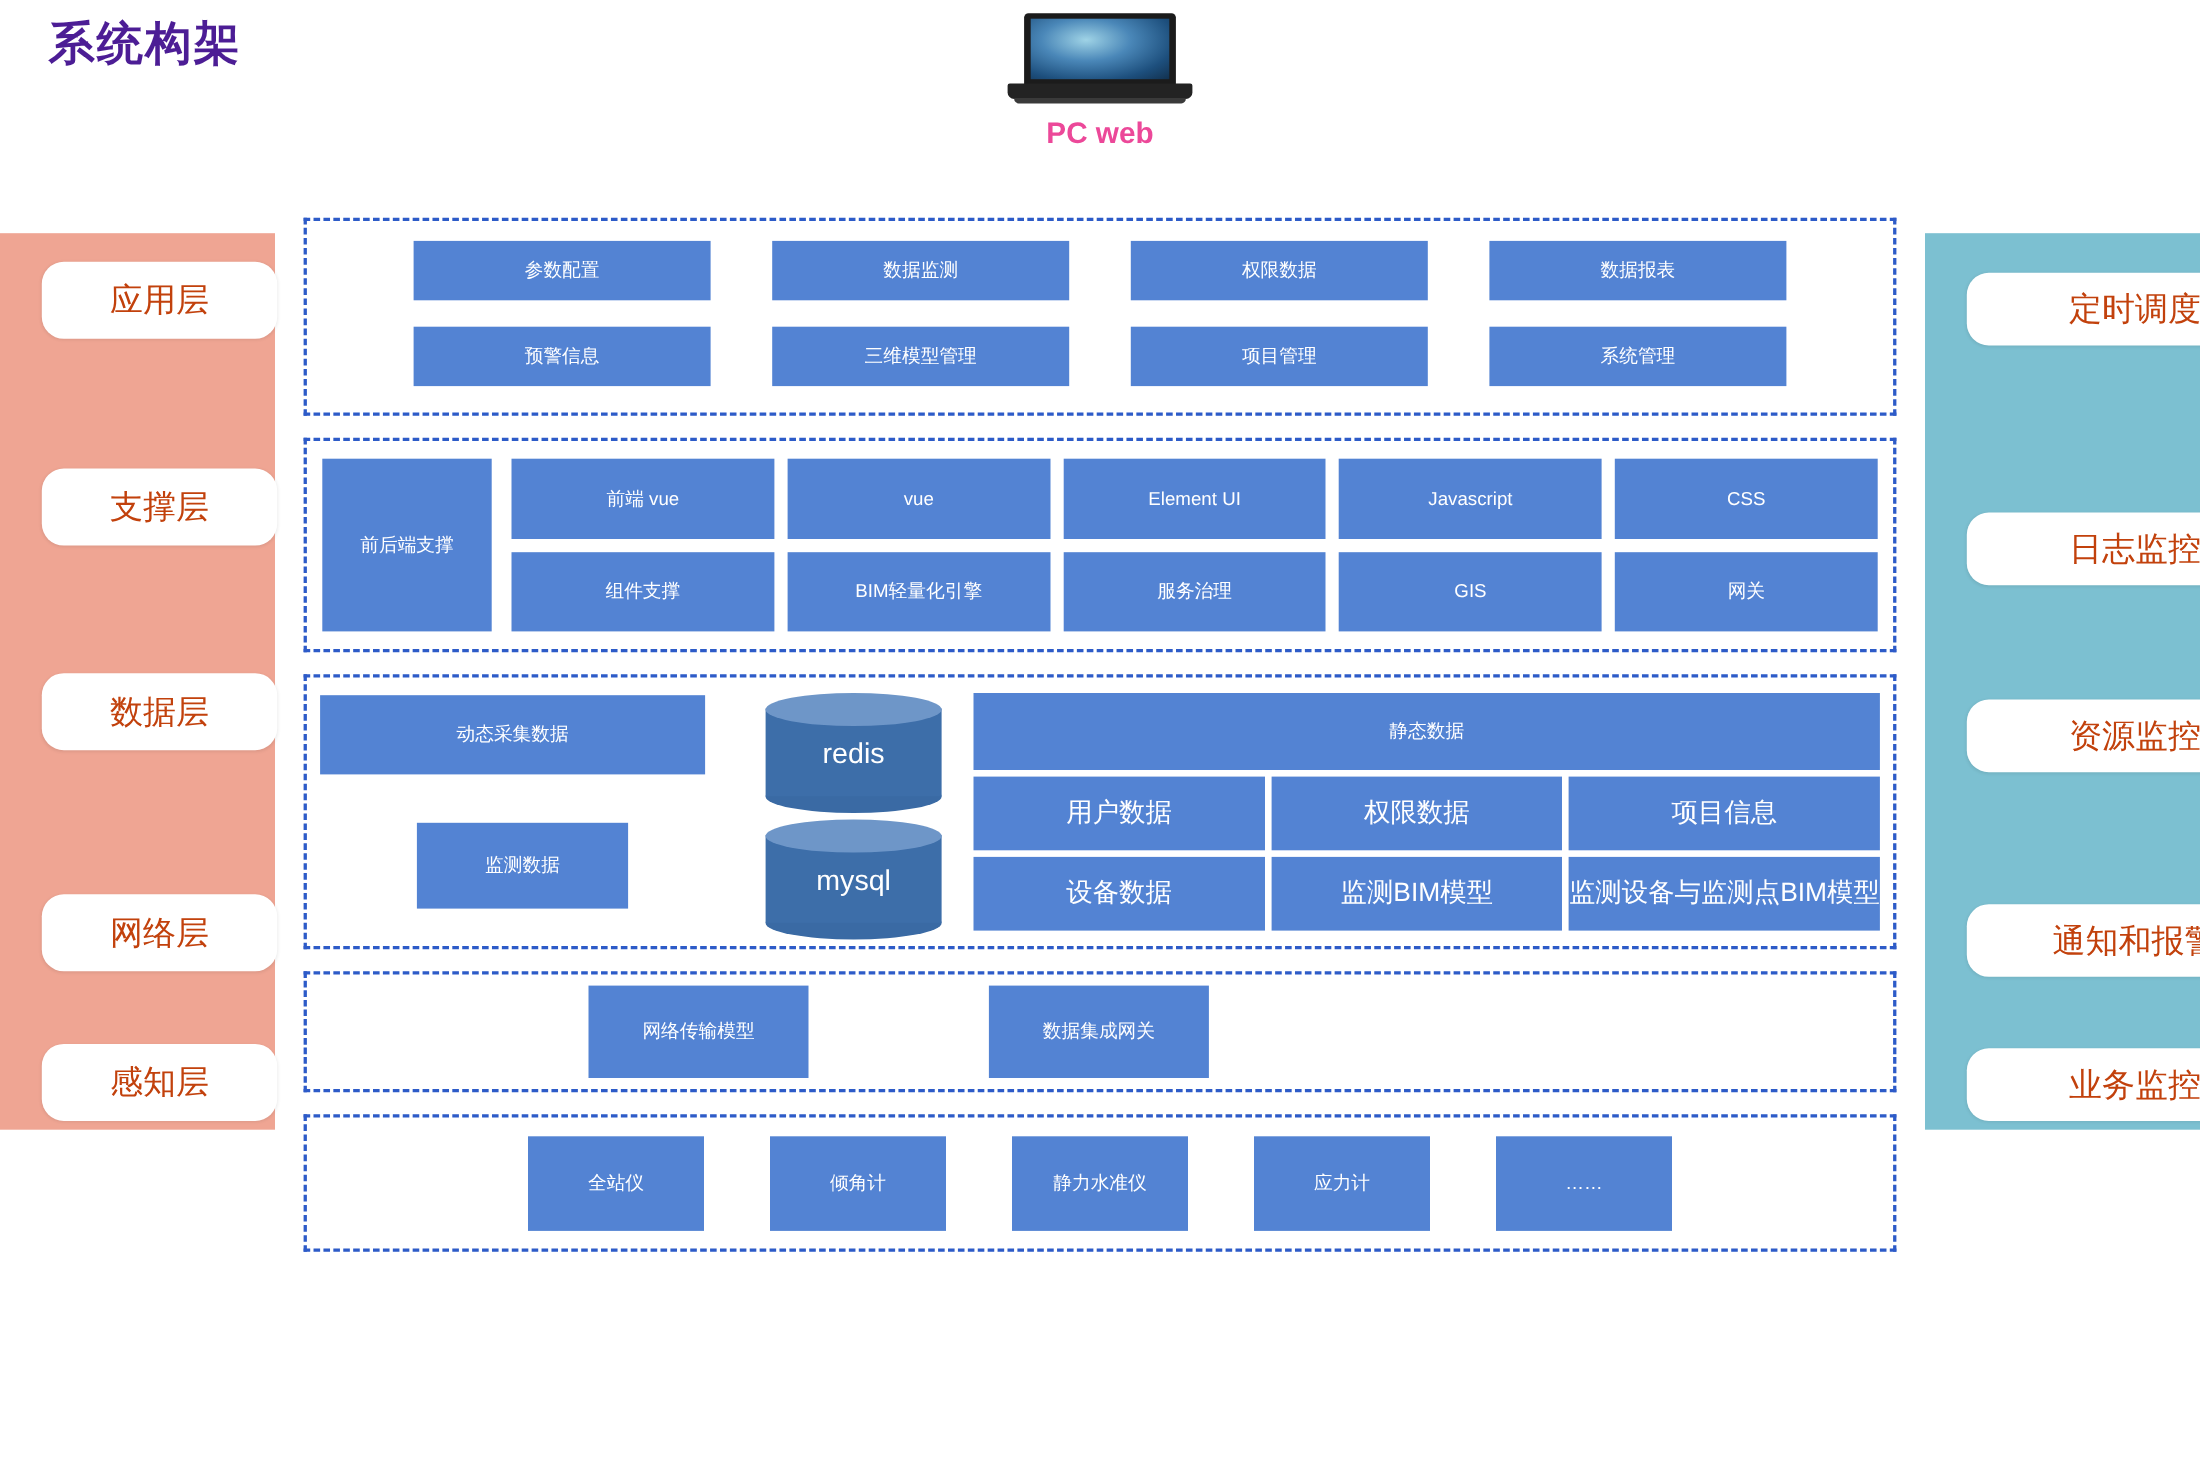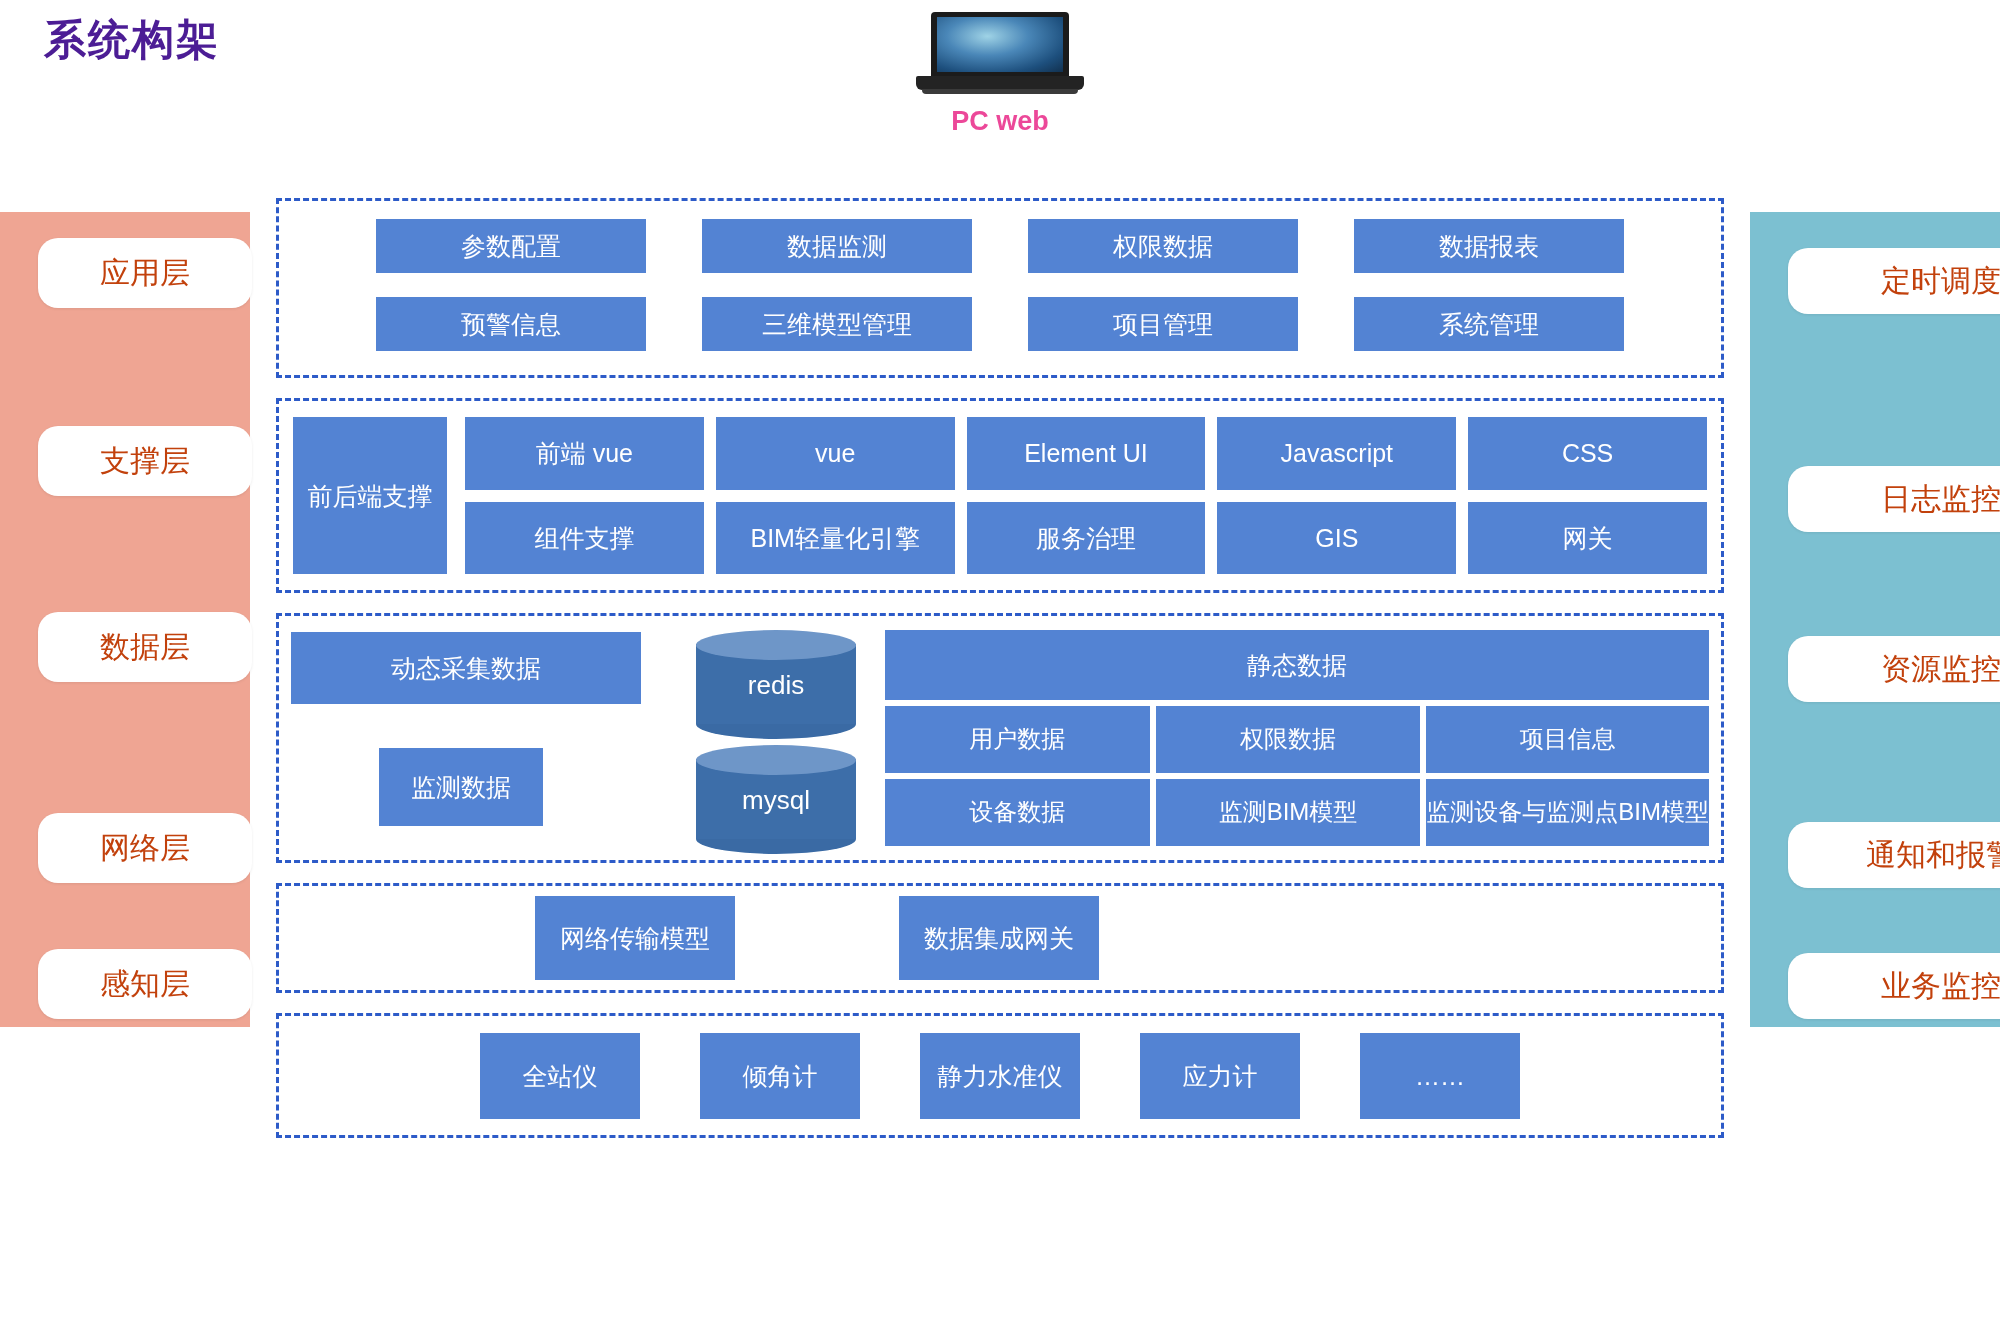--- a/index.html
+++ b/index.html
@@ -67,21 +67,21 @@
     background:#ffffff;
     box-sizing:border-box;
     margin-bottom:20px;
     position:relative;
   }
   .bbox{
     background:#5383d3;
     color:#ffffff;
     display:flex;align-items:center;justify-content:center;
     text-align:center;
-    font-size:25px;
+    font-size:17px;
     line-height:1.12;
     box-sizing:border-box;
   }
   
   #layer-app{height:180px;padding:18px 0 0 0;}
   #layer-app .grid{
     display:grid;
     grid-template-columns:repeat(4,270px);
     grid-template-rows:54px 54px;
     column-gap:56px;row-gap:24px;
@@ -95,21 +95,21 @@
     flex:1;display:grid;
     grid-template-columns:repeat(5,1fr);
     grid-template-rows:1fr 1fr;
     gap:12px;
   }
   
   #layer-data{height:250px;padding:14px 12px;}
   #data-inner{display:flex;height:100%;position:relative;}
   #data-left{width:390px;position:relative;}
   #data-dyn{position:absolute;left:0;top:2px;width:350px;height:72px;}
-  #data-mon{position:absolute;left:88px;top:118px;width:164px;height:78px;}
+  #data-mon{position:absolute;left:88px;top:118px;width:192px;height:78px;}
   #data-cylinders{width:190px;display:flex;flex-direction:column;
     align-items:center;justify-content:flex-start;gap:14px;padding-top:0px;}
   .cyl{position:relative;width:160px;height:108px;}
   .cyl .body{
     position:absolute;left:0;top:14px;width:160px;height:80px;
     background:#3d6ea9;
   }
   .cyl .top{
     position:absolute;left:0;top:0;width:160px;height:30px;
     border-radius:50%;

